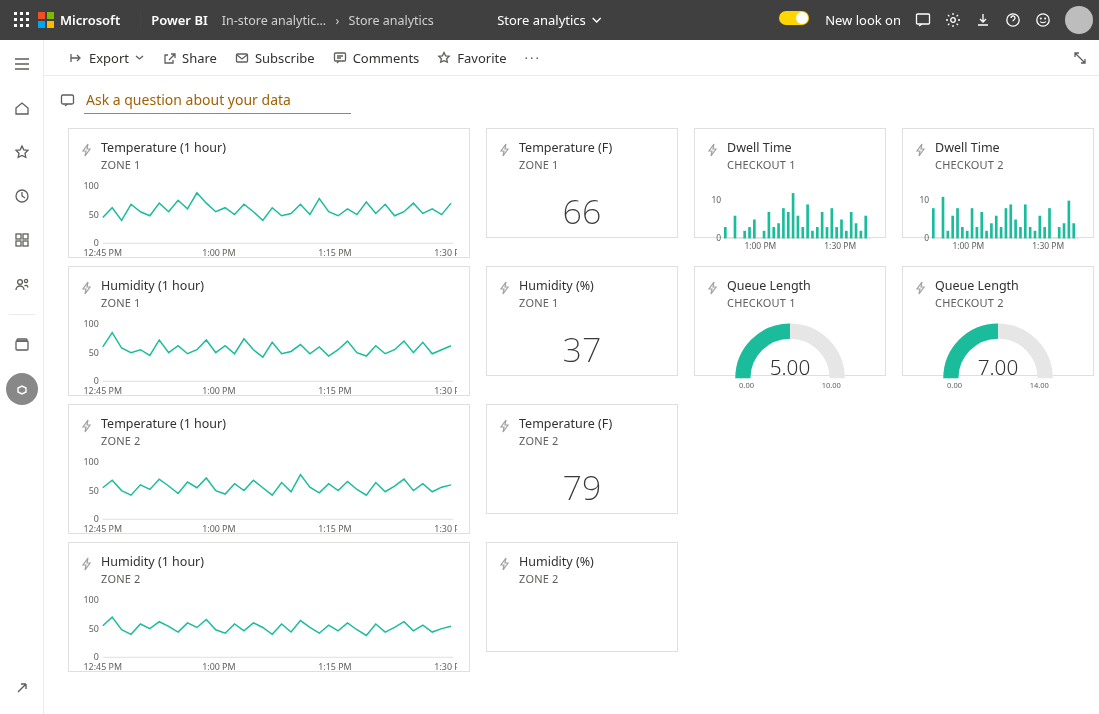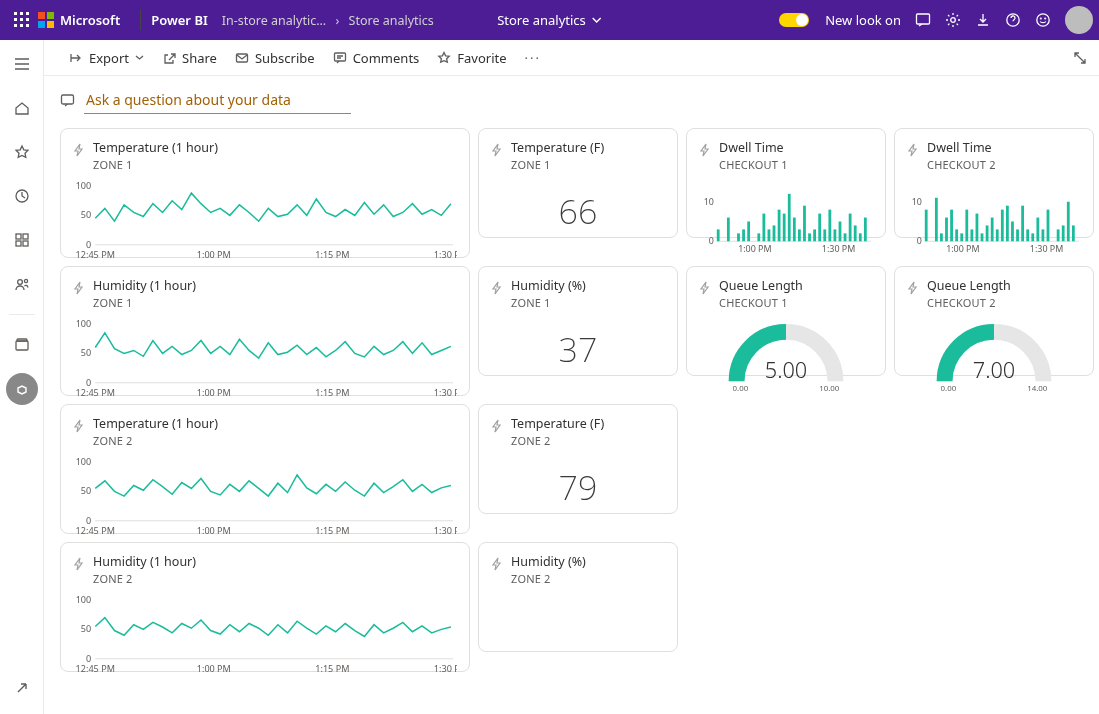--- a/index.html
+++ b/index.html
@@ -1,28 +1,28 @@
 <!DOCTYPE html>
 <html><head>
 <meta charset="utf-8">
 <style>
 * { margin:0; padding:0; box-sizing:border-box; font-family:"Segoe UI",system-ui,-apple-system,sans-serif; }
 body { background:#fff; width:1099px; height:714px; overflow:hidden; color:#323130; }
 
 
-.topbar { height:40px; background:#4c1d95; color:#fff; display:flex; align-items:center; padding:0 6px; font-size:13px; }
+.topbar { height:40px; background:#404040; color:#fff; display:flex; align-items:center; padding:0 6px; font-size:13px; }
 .topbar .waffle { width:32px; display:flex; justify-content:center; cursor:pointer; }
 .topbar .ms { display:flex; align-items:center; gap:6px; font-weight:600; margin-right:10px; }
 .topbar .divider { width:1px; height:20px; background:#444; margin:0 10px; }
 .topbar .brand { font-weight:600; margin-right:14px; }
 .topbar .crumb { color:#d0d0d0; font-size:12.5px; }
 .topbar .crumb .sep { margin:0 6px; }
 .topbar .center { position:absolute; left:50%; transform:translateX(-50%); display:flex; align-items:center; gap:6px; cursor:pointer; }
 .topbar .right { margin-left:auto; display:flex; align-items:center; gap:14px; }
-.topbar .toggle-wrap { display:flex; align-items:center; gap:16px; }
+.topbar .toggle-wrap { display:flex; gap:16px; }
 .topbar .toggle { width:30px; height:14px; background:#ffd600; border-radius:7px; position:relative; cursor:pointer; }
 .topbar .toggle::after { content:""; position:absolute; right:1px; top:1px; width:12px; height:12px; background:#fff; border-radius:50%; }
 .topbar .avatar { width:28px; height:28px; background:#bdbdbd; border-radius:50%; }
 .topbar svg, .toolbar svg, .sidebar svg { display:block; }
 .ticon { cursor:pointer; }
 
 
 .toolbar { height:36px; border-bottom:1px solid #edebe9; display:flex; align-items:center; padding:0 12px 0 50px; font-size:13px; color:#323130; gap:18px;margin-left:19px; }
 .toolbar .item { display:flex; align-items:center; gap:6px; cursor:pointer; }
 .toolbar .spacer { margin-left:auto; }
@@ -33,21 +33,21 @@
 .sidebar .sbtn.hl { background:#888; color:#fff; border-radius:50%;} 
 .sidebar .divline { width:26px; height:1px; background:#edebe9; margin:2px 0; }
 .sidebar .bottom { margin-top:auto; margin-bottom:10px; }
 
 
 .main { position:absolute; left:44px; top:76px; right:0; bottom:0; overflow:auto; padding:10px 16px; background:#fff; }
 .qa { display:flex; align-items:center; gap:8px; color:#a16207; margin:2px 0 14px 0; }
 .qa .underline { border-bottom:1px solid #8a8886; padding:2px 60px 4px 2px; font-size:14px; cursor:text; }
 
 .grid { display:grid; grid-template-columns: 410px 200px 200px 200px; gap:8px; }
-.tile { border:1px solid #e1dfdd; border-radius:8px; padding:10px 12px 24px 12px; background:#fff; position:relative; }
+.tile { border:1px solid #e1dfdd; border-radius:0; padding:10px 12px 24px 12px; background:#fff; position:relative;margin-left:8px; }
 .tile .th { display:flex; gap:8px; align-items:flex-start; margin-bottom:6px; }
 .tile .tbolt { color:#a19f9d; margin-top:1px; }
 .tile .ttxt .ttl { font-size:12.5px; color:#323130; }
 .tile .ttxt .sub { font-size:11px; color:#605e5c; text-transform:uppercase; letter-spacing:.2px; margin-top:1px;}
 .big { font-size:34px; font-weight:200; color:#3b3a39; text-align:center; padding:10px 0 4px 0; }
 .line-tile { height:130px; }
 .small-tile { height:110px; }
 
 svg.chart { width:100%; }
 .axis-lbl { font-size:9px; fill:#605e5c; }

